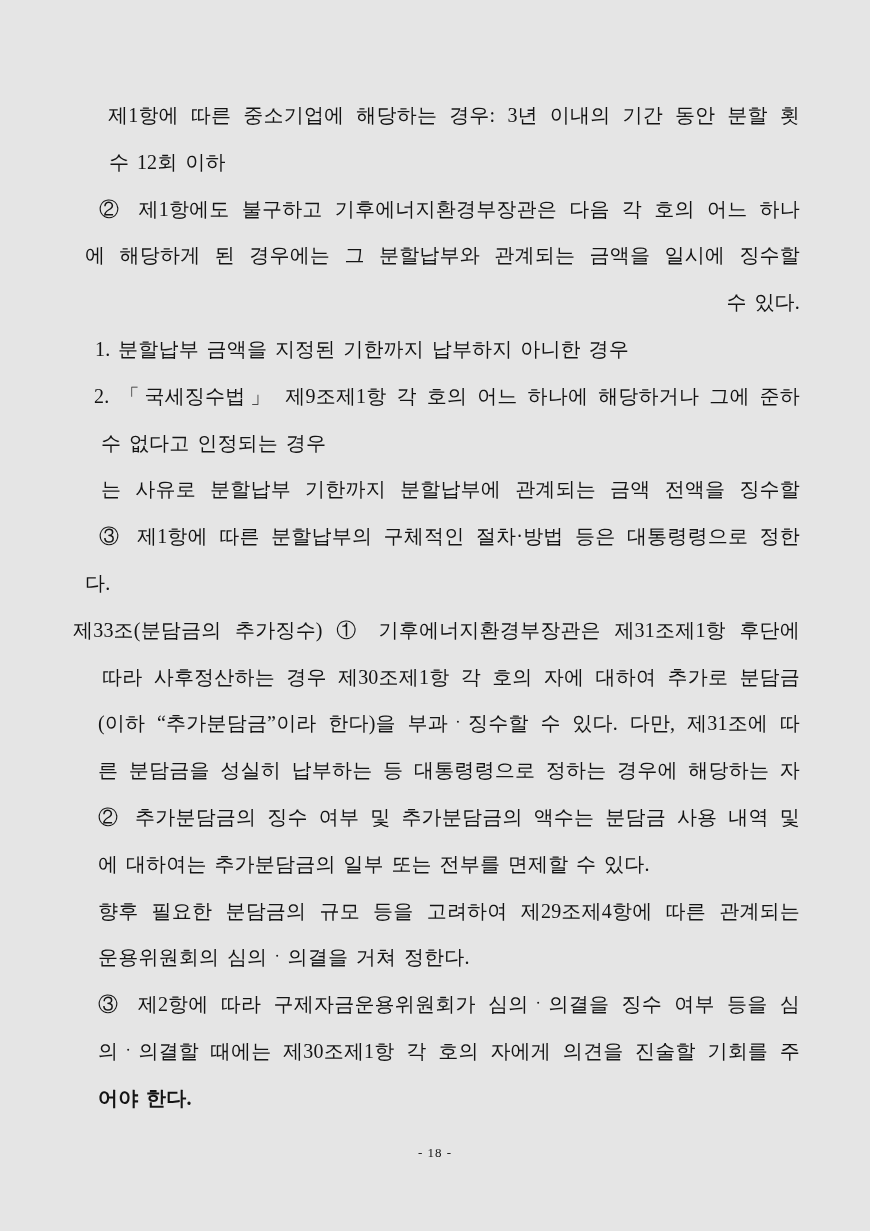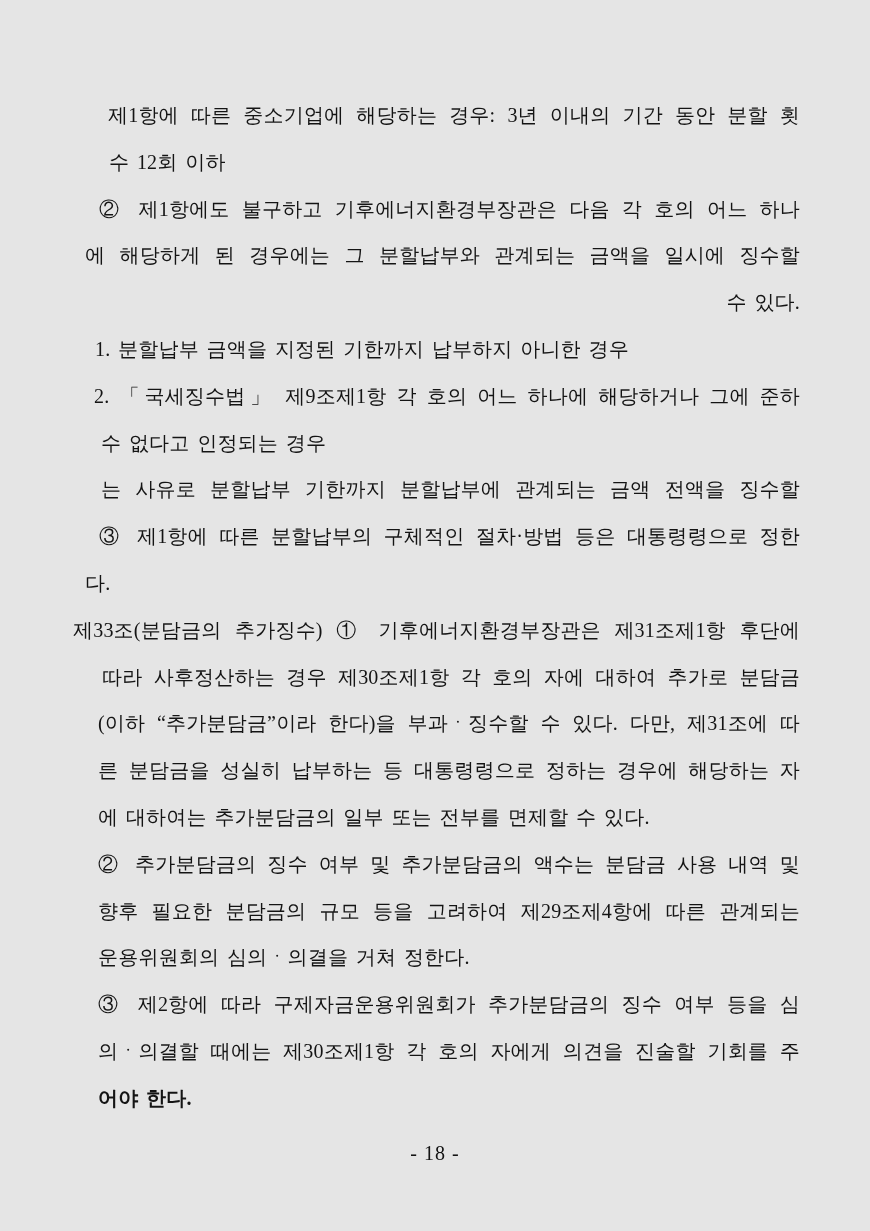--- a/index.html
+++ b/index.html
@@ -41,21 +41,21 @@
     word-spacing: normal;
   }
   .pagenum {
     position: absolute;
     top: 1138px;
     left: 0;
     width: 100%;
     height: 30px;
     line-height: 30px;
     text-align: center;
-    font-size: 20px;
+    font-size: 13px;
     letter-spacing: 1px;
   }
 </style>
 </head>
 <body>
 
 <div class="page">
   <div class="content">
       <div class="line justify" style="padding-left: 35px;">제1항에 따른 중소기업에 해당하는 경우: 3년 이내의 기간 동안 분할 횟</div>
       <div class="line" style="padding-left: 36px;">수 12회 이하</div>
@@ -65,22 +65,22 @@
       <div class="line" style="padding-left: 22px;">1. 분할납부 금액을 지정된 기한까지 납부하지 아니한 경우</div>
       <div class="line justify" style="padding-left: 21px;">2. 「국세징수법」 제9조제1항 각 호의 어느 하나에 해당하거나 그에 준하</div>
       <div class="line" style="padding-left: 28px;">수 없다고 인정되는 경우</div>
       <div class="line justify" style="padding-left: 28px;">는 사유로 분할납부 기한까지 분할납부에 관계되는 금액 전액을 징수할</div>
       <div class="line justify" style="padding-left: 26px;">③ 제1항에 따른 분할납부의 구체적인 절차·방법 등은 대통령령으로 정한</div>
       <div class="line" style="padding-left: 12px;">다.</div>
       <div class="line justify" style="padding-left: 0px;">제33조(분담금의 추가징수) ① 기후에너지환경부장관은 제31조제1항 후단에</div>
       <div class="line justify" style="padding-left: 29px;">따라 사후정산하는 경우 제30조제1항 각 호의 자에 대하여 추가로 분담금</div>
       <div class="line justify" style="padding-left: 25px;">(이하 “추가분담금”이라 한다)을 부과ㆍ징수할 수 있다. 다만, 제31조에 따</div>
       <div class="line justify" style="padding-left: 25px;">른 분담금을 성실히 납부하는 등 대통령령으로 정하는 경우에 해당하는 자</div>
+      <div class="line justify" style="padding-left: 25px;">② 추가분담금의 징수 여부 및 추가분담금의 액수는 분담금 사용 내역 및</div>
       <div class="line" style="padding-left: 25px;">에 대하여는 추가분담금의 일부 또는 전부를 면제할 수 있다.</div>
-      <div class="line justify" style="padding-left: 25px;">② 추가분담금의 징수 여부 및 추가분담금의 액수는 분담금 사용 내역 및</div>
       <div class="line justify" style="padding-left: 25px;">향후 필요한 분담금의 규모 등을 고려하여 제29조제4항에 따른 관계되는</div>
       <div class="line" style="padding-left: 25px;">운용위원회의 심의ㆍ의결을 거쳐 정한다.</div>
-      <div class="line justify" style="padding-left: 25px;">③ 제2항에 따라 구제자금운용위원회가 추가분담금의 징수 여부 등을 심</div>
+      <div class="line justify" style="padding-left: 25px;">③ 제2항에 따라 구제자금운용위원회가 심의ㆍ의결을 징수 여부 등을 심</div>
       <div class="line justify" style="padding-left: 25px;">의ㆍ의결할 때에는 제30조제1항 각 호의 자에게 의견을 진술할 기회를 주</div>
       <div class="line" style="padding-left: 25px; font-weight: bold;">어야 한다.</div>
     </div>
   <div class="pagenum">- 18 -</div>
 </div>
 
 </body></html>

